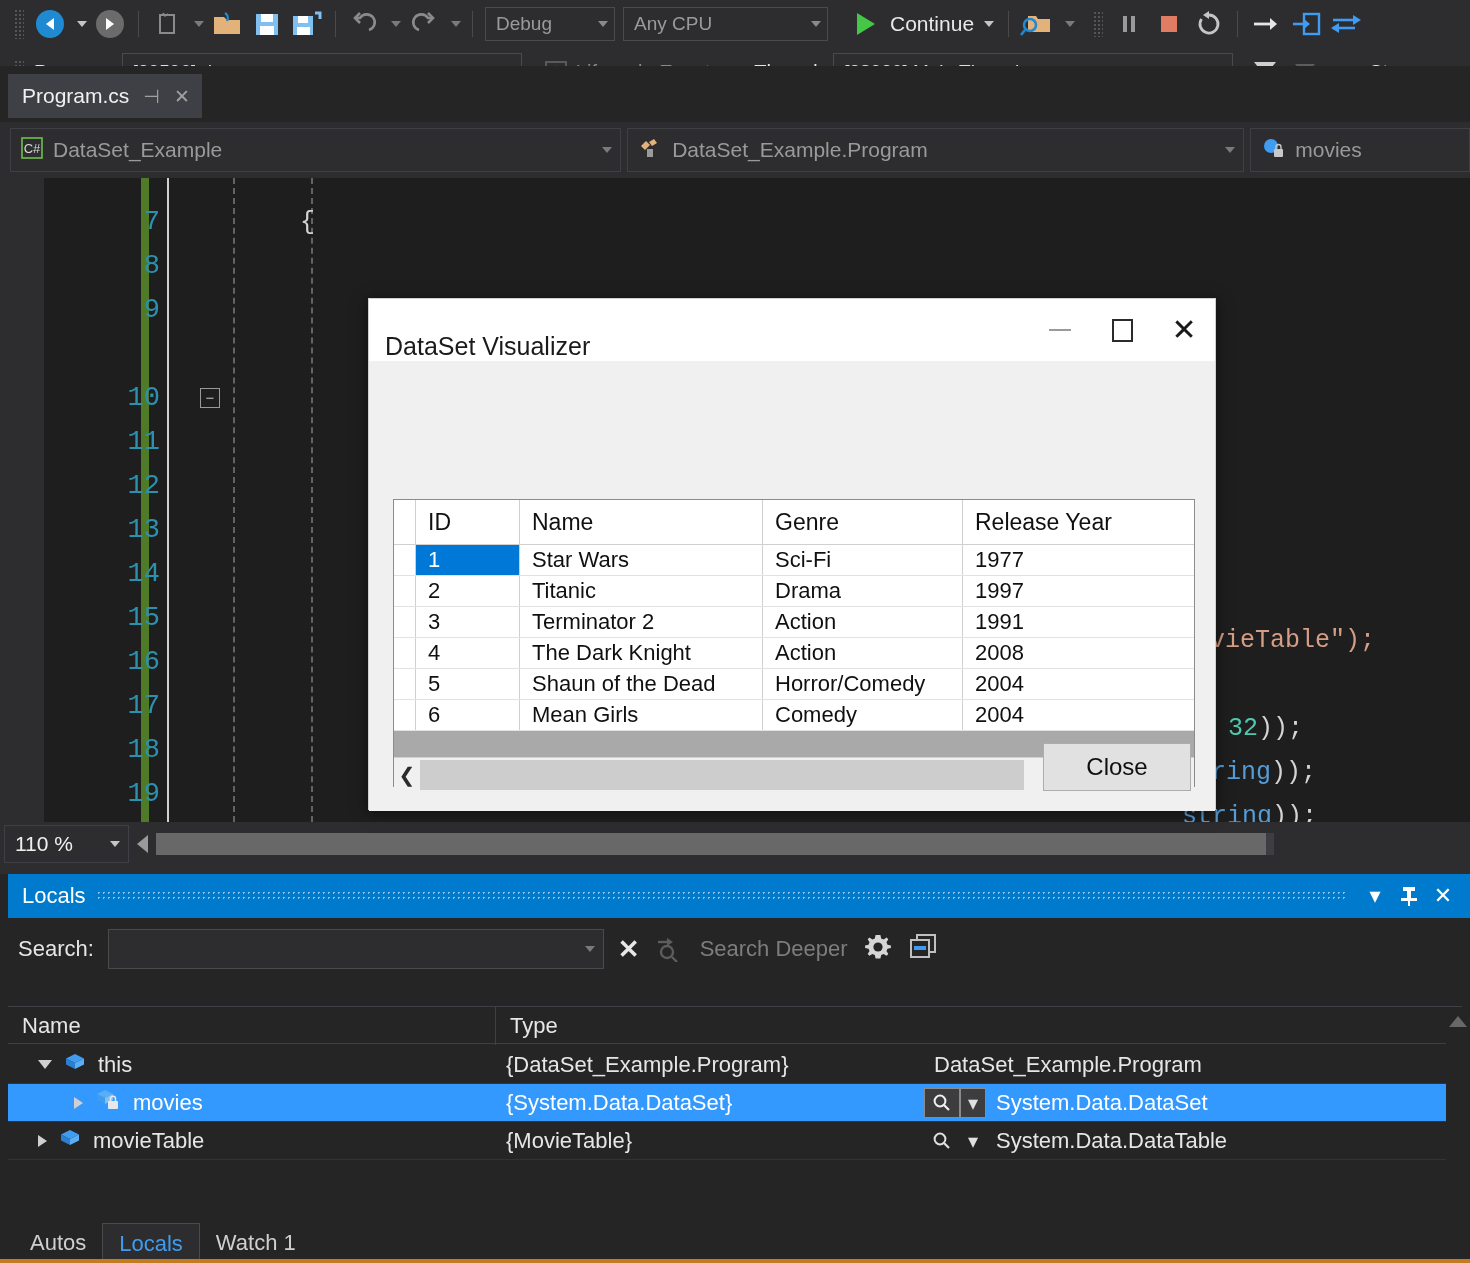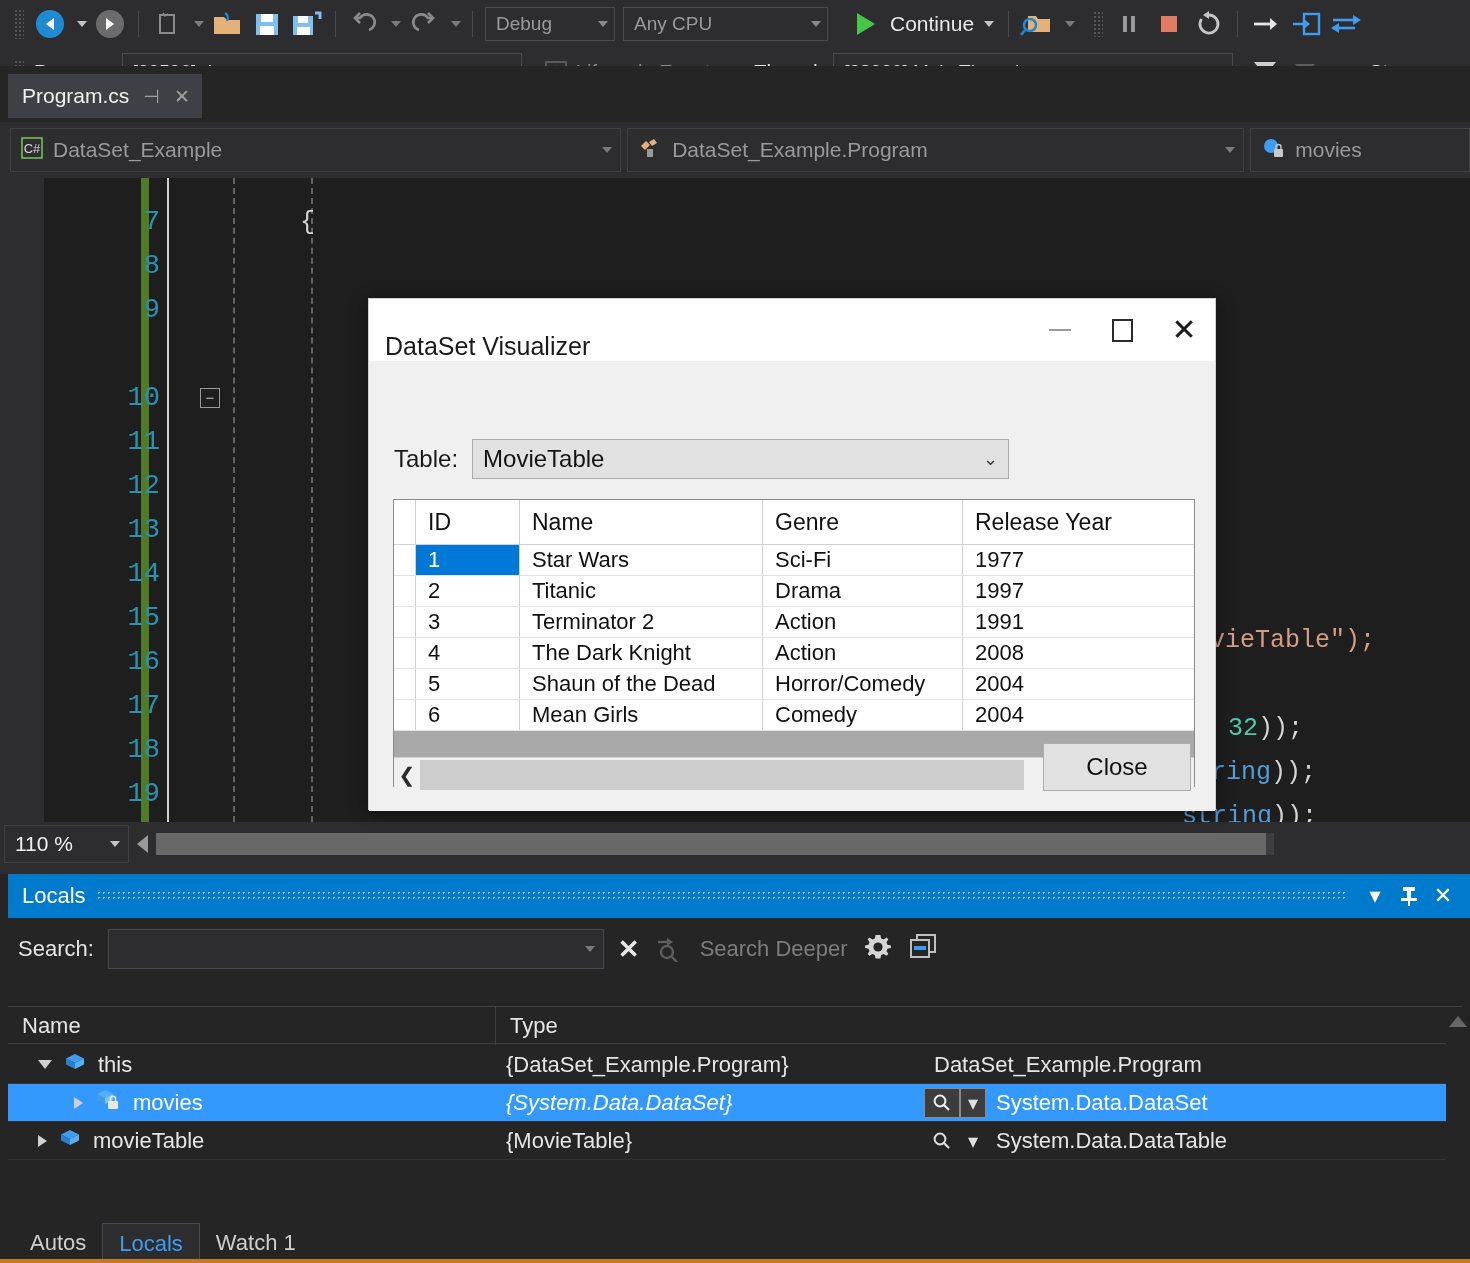--- a/index.html
+++ b/index.html
@@ -549,21 +549,21 @@
           <svg width="26" height="22" viewBox="0 0 26 22">
               <path d="M10 1 L18 5 L10 9 L2 5 Z" fill="#5aaef5"></path>
               <path d="M2 5 v6 L10 15 v-6 Z" fill="#3f9cf0"></path>
               <path d="M18 5 v6 L10 15 v-6 Z" fill="#7cc3f8"></path>
               <rect x="13" y="12" width="10" height="8" rx="1" fill="#e8e8e8"></rect>
               <path d="M15.5 12 v-2.2 a2.5 2.5 0 0 1 5 0 V12" stroke="#e8e8e8" stroke-width="1.5" fill="none"></path>
             </svg>
         </span>
         <span style="color:#fff">movies</span>
       </div>
-      <div class="gcell" style="width:428px;padding-left:10px;color:#fff;position:relative;font-style:italic;">
+      <div class="gcell" style="width:428px;padding-left:10px;color:#fff;position:relative;">
         <span>{System.Data.DataSet}</span>
       </div>
       <div class="gcell" style="width:514px;padding-left:0;gap:0;">
         <span class="magbtn boxed">
           <svg width="20" height="20" viewBox="0 0 20 20">
               <circle cx="8" cy="8" r="5.4" fill="none" stroke="#f0f0f0" stroke-width="2"></circle>
               <path d="M12 12 l5 5" stroke="#f0f0f0" stroke-width="2.2"></path>
             </svg>
         </span>
         <span class="magbtn boxed" style="width:26px">▾</span>
@@ -617,27 +617,20 @@
         </span>
       <span class="wbox">
           <span class="max-glyph"></span>
         </span>
       <span class="wbox">
           <span class="close-glyph">✕</span>
         </span>
     </div>
 
     <div class="dlg-body">
-      <div class="table-row-sel">
-        <span class="table-lbl">Table:</span>
-        <div class="tbl-combo">
-          <span class="v">MovieTable</span>
-          <span class="chev">⌄</span>
-        </div>
-      </div>
 
       <div class="grid">
         <div class="ghrow">
           <div class="gd rowhdr"></div>
           <div class="gh" style="width:104px">ID</div>
           <div class="gh" style="width:243px">Name</div>
           <div class="gh" style="width:200px">Genre</div>
           <div class="gh" style="width:231px;border-right:none">Release Year</div>
         </div>
 

